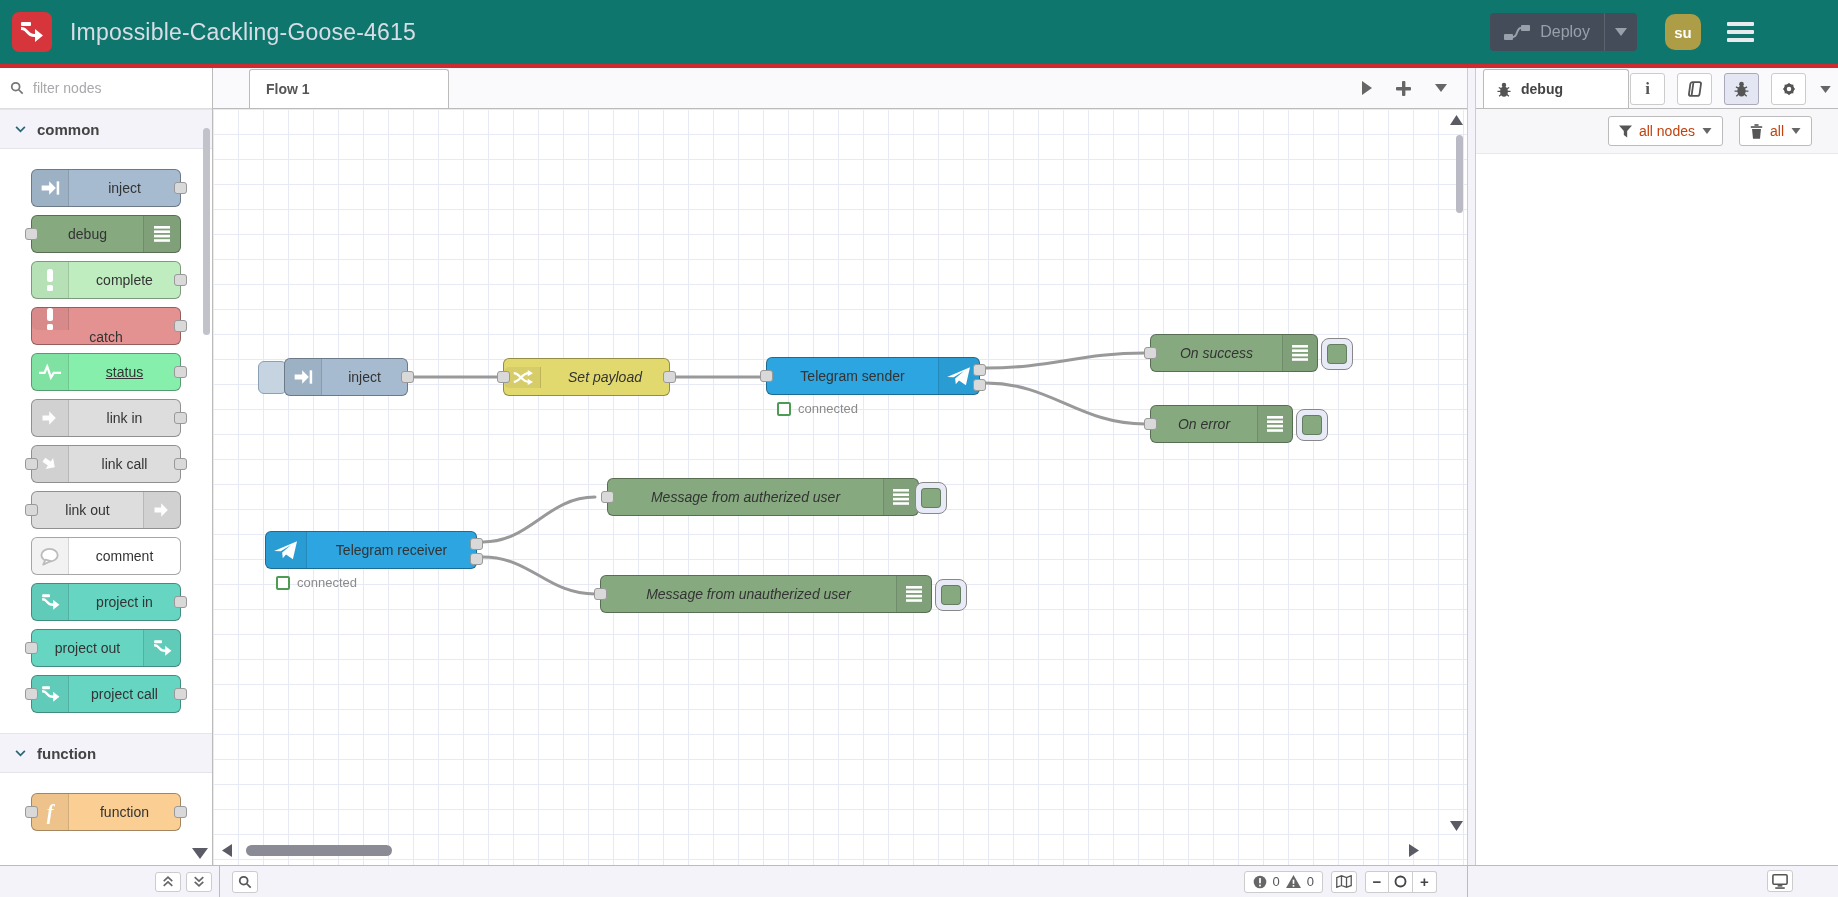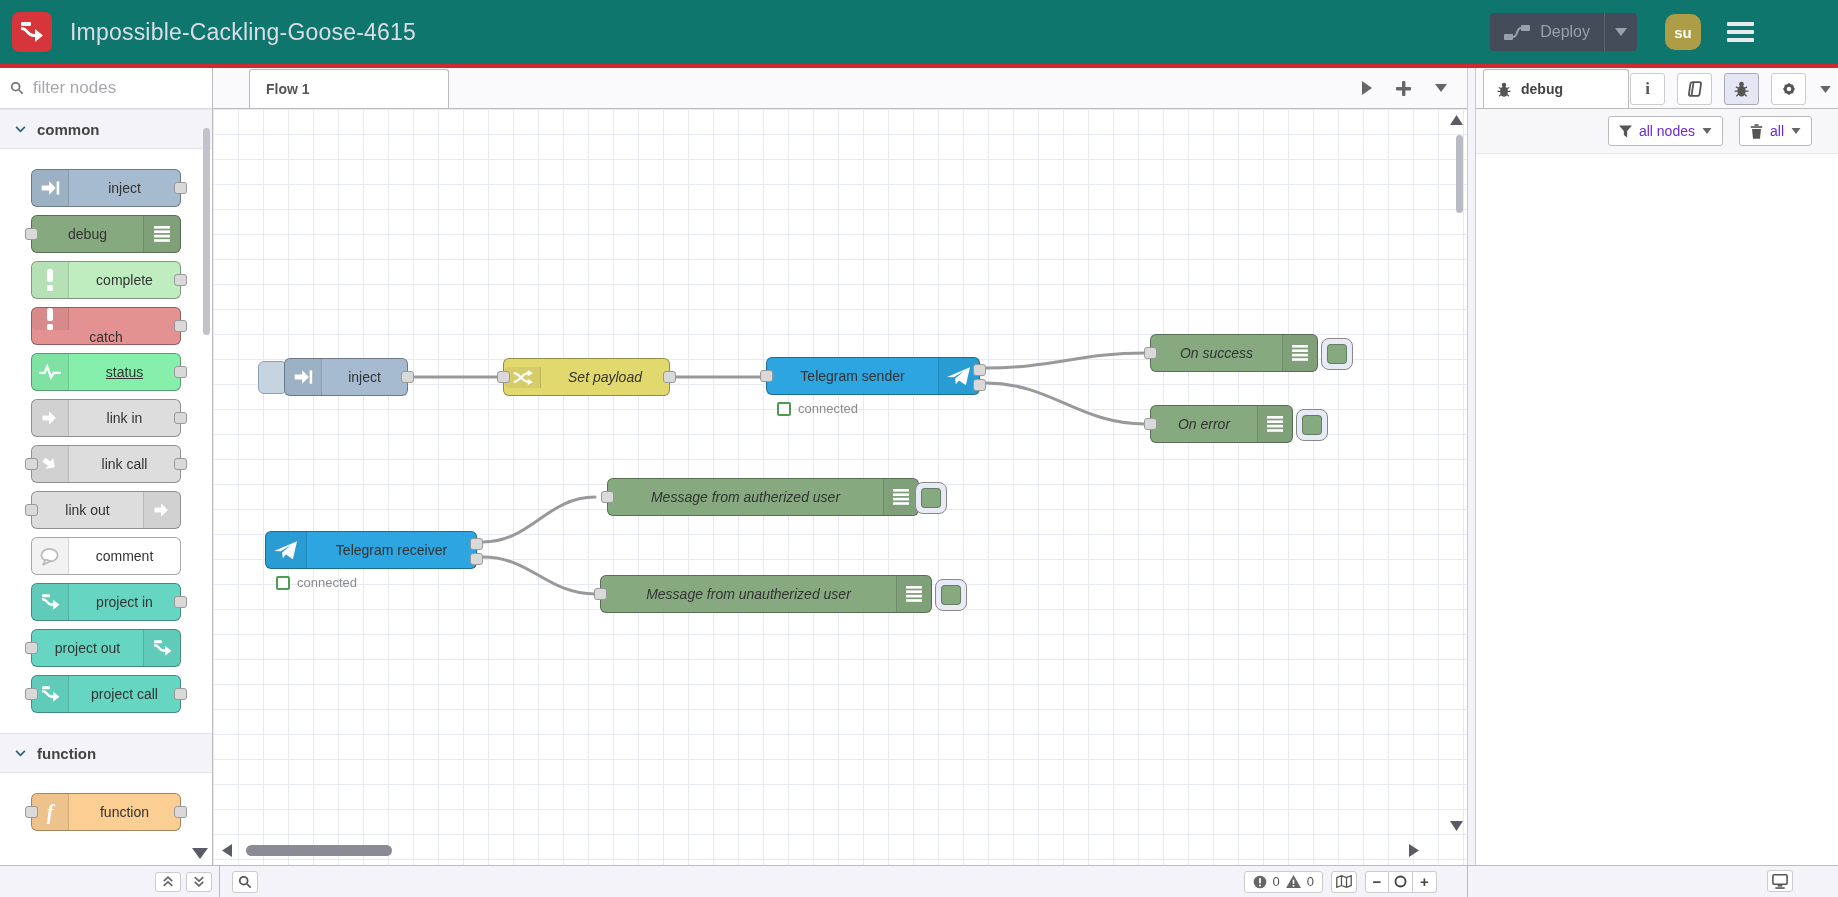--- a/index.html
+++ b/index.html
@@ -22,21 +22,21 @@
 
   
   .main{display:flex;height:797px;}
   .palette{width:212px;border-right:1px solid #bbb;background:#fff;position:relative;overflow:hidden;flex:none;}
   .workspace{flex:1;display:flex;flex-direction:column;min-width:0;background:#fff;}
   .splitter{width:7px;background:#f3f3f9;border-left:1px solid #ccc;border-right:1px solid #ccc;flex:none;}
   .sidebar{width:362px;border-left:0;background:#fff;display:flex;flex-direction:column;flex:none;}
 
   
   .filter-row{height:40px;border-bottom:1px solid #ddd;display:flex;align-items:center;gap:7px;padding:0 10px;background:#fff;}
-  .filter-row input{border:0;outline:0;font-size:17px;color:#555;width:150px;background:transparent;}
+  .filter-row input{border:0;outline:0;font-size:14px;color:#555;width:150px;background:transparent;}
   .filter-row input::placeholder{color:#a8a8ad;}
   .pal-cat{height:38px;background:#f3f3f9;border-top:1px solid #e4e4ea;border-bottom:1px solid #e4e4ea;
            display:flex;align-items:center;gap:11px;padding:0 15px;font-weight:bold;font-size:15px;color:#444;margin-top:8px;}
   .pal-list{padding:20px 0 4px;}
   .pal-node{position:relative;width:150px;height:38px;margin:0 auto 8px;border:1px solid rgba(0,0,0,.35);
             border-radius:6px;display:flex;align-items:stretch;font-size:14px;color:#333;box-sizing:border-box;cursor:grab;}
   .nlabel{flex:1;display:flex;align-items:center;justify-content:center;padding:0 8px;white-space:nowrap;overflow:hidden;}
   .icon-sec{width:36px;flex:none;display:flex;align-items:center;justify-content:center;background:rgba(0,0,0,.05);}
   .icon-sec.l{border-right:1px solid rgba(0,0,0,.12);border-radius:5px 0 0 5px;}
   .icon-sec.r{border-left:1px solid rgba(0,0,0,.12);border-radius:0 5px 5px 0;}
@@ -76,21 +76,21 @@
   
   .sb-tabbar{height:40px;border-bottom:1px solid #bbb;background:#fafafc;position:relative;display:flex;align-items:flex-end;flex:none;}
   .debug-tab{margin-left:7px;width:146px;height:39px;background:#fff;border:1px solid #bbb;border-bottom:none;border-radius:3px 3px 0 0;
              display:flex;align-items:center;gap:9px;padding:0 12px;font-weight:bold;font-size:14px;color:#444;box-sizing:border-box;}
   .sb-buttons{position:absolute;right:7px;top:5px;display:flex;gap:12px;align-items:center;}
   .icon-btn{width:33px;height:30px;background:#fff;border:1px solid #ccc;border-radius:3px;display:flex;align-items:center;justify-content:center;cursor:pointer;}
   .icon-btn.active{background:#e4e7f3;border-color:#aab;}
   .sb-toolbar{height:44px;background:#f7f7fa;display:flex;align-items:center;justify-content:flex-end;gap:16px;
               padding-right:26px;border-bottom:1px solid #e8e8ee;flex:none;}
   .tool-btn{height:30px;border:1px solid #bbb;background:#fff;border-radius:3px;display:flex;align-items:center;gap:7px;
-            padding:0 10px;font-size:14px;color:#6d28d9;box-sizing:border-box;cursor:pointer;}
+            padding:0 10px;font-size:14px;color:#c2410c;box-sizing:border-box;cursor:pointer;}
   .sb-body{flex:1;background:#fff;}
 
   
   .footer{height:31px;border-top:1px solid #bbb;display:flex;background:#f3f3f9;}
   .f-palette{width:212px;border-right:1px solid #bbb;display:flex;align-items:center;justify-content:flex-end;gap:5px;padding-right:7px;flex:none;}
   .f-canvas{flex:1;display:flex;align-items:center;gap:8px;padding:0 12px;min-width:0;}
   .f-sidebar{width:370px;border-left:1px solid #bbb;position:relative;flex:none;}
   .sq-btn{height:22px;background:#fff;border:1px solid #ccc;border-radius:3px;display:flex;align-items:center;justify-content:center;cursor:pointer;box-sizing:border-box;}
   .f-right{margin-left:auto;display:flex;align-items:center;gap:8px;margin-right:18px;}
   .counts{display:flex;align-items:center;gap:6px;padding:0 8px;font-size:13px;color:#555;}

